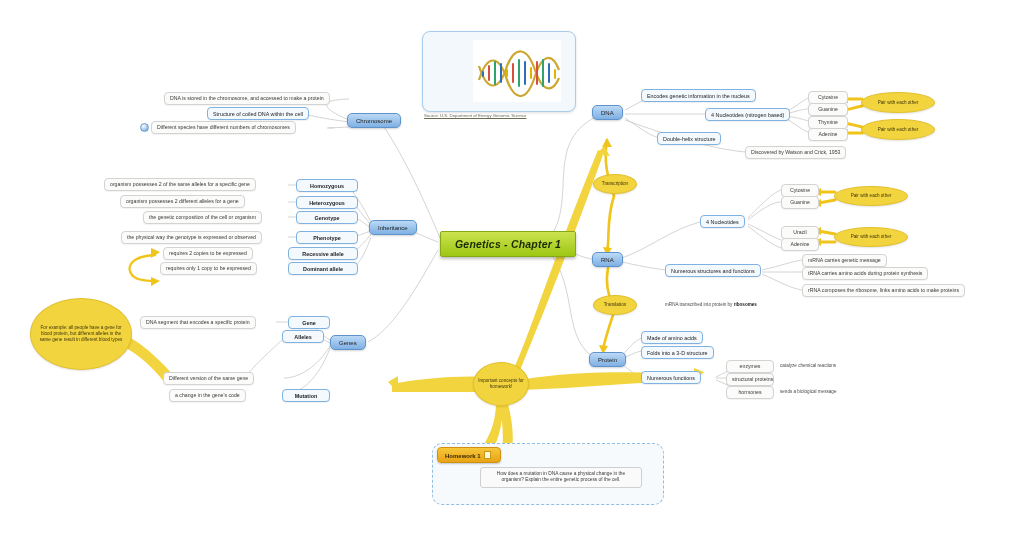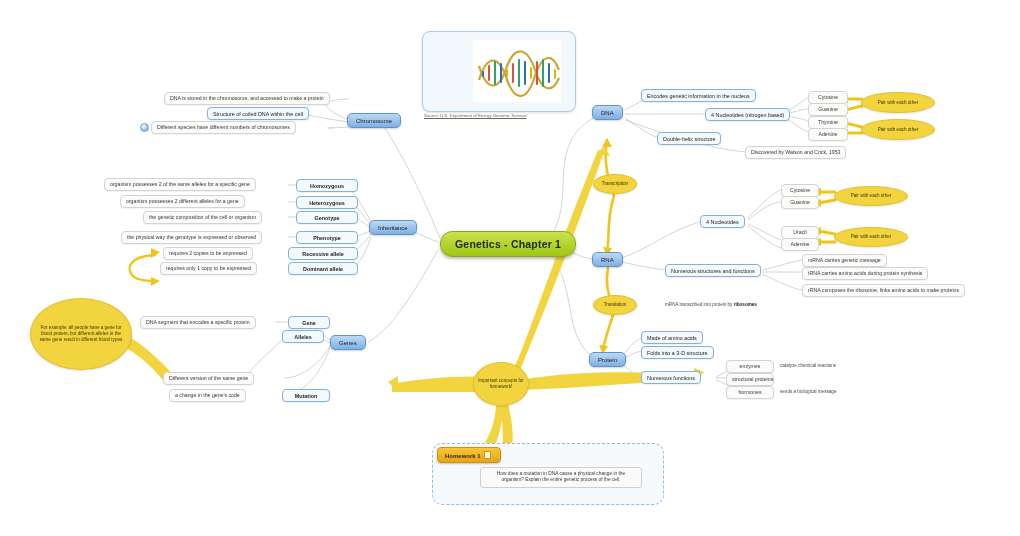--- a/index.html
+++ b/index.html
@@ -24,24 +24,25 @@
   .boldleaf{font-weight:bold;}
   .mainnode{
     background:linear-gradient(#bcd9f4,#7fb0e4);
     border:1px solid #5f93cc;border-radius:5px;
     color:#1b1b1b;font-size:6px;font-weight:normal;
     padding:3.5px 8px;text-align:center;
     box-shadow:0 1px 2px rgba(0,0,0,.18);
   }
   .center{
     background:linear-gradient(#cbe34f,#9ec714);
-    border:1px solid #86a815;border-radius:12px;
+    border:1px solid #86a815;border-radius:2px;
     color:#1c2a00;font-size:10.5px;font-weight:bold;
     padding:6px 14px;text-align:center;letter-spacing:.2px;
     box-shadow:0 2px 3px rgba(0,0,0,.25);
+    font-style:italic;
   }
   .ellipse{
     background:#f2d43f;border:1px solid #e2c02b;border-radius:50%;
     color:#42370a;font-size:4.6px;line-height:1.25;text-align:center;
     display:flex;align-items:center;justify-content:center;
     padding:2px 4px;box-sizing:border-box;white-space:normal;
     box-shadow:0 1px 2px rgba(0,0,0,.12);
   }
   .hwnode{
     background:linear-gradient(#f7c73a,#e8a416);

